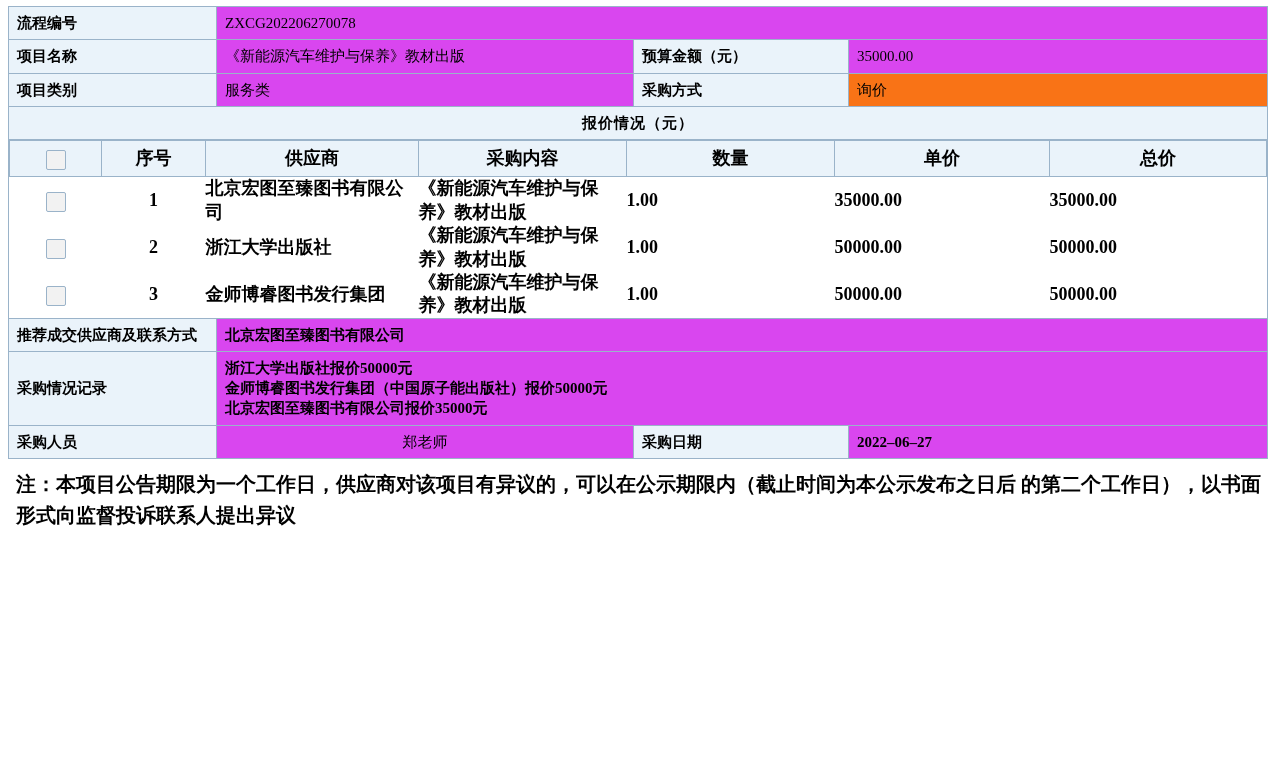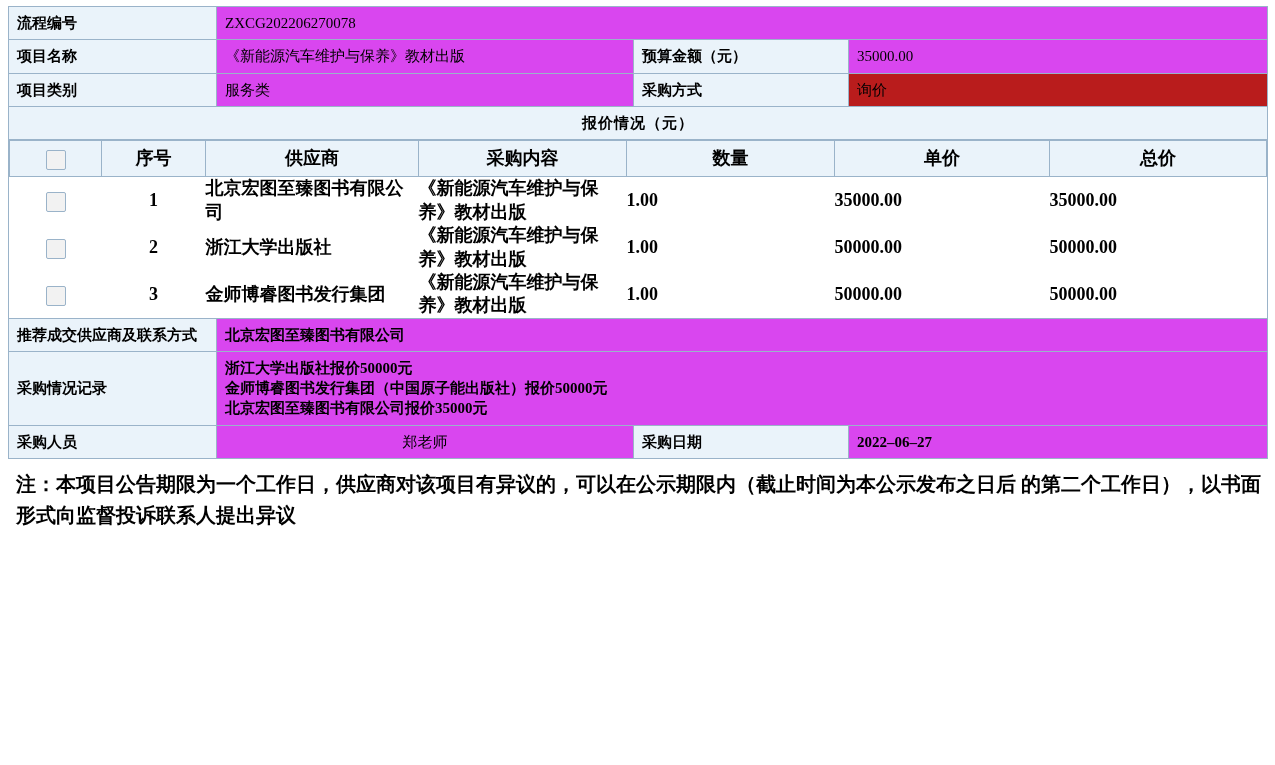--- a/index.html
+++ b/index.html
@@ -34,21 +34,21 @@
   }
   td.label {
     background: #eaf3fa;
     font-weight: bold;
     white-space: nowrap;
   }
   td.value {
     background: #d946ef;
   }
   td.value-grey {
-    background: #b91c1c;
+    background: #f97316;
   }
   .section-title {
     background: #eaf3fa;
     text-align: center;
     font-weight: bold;
     font-size: 16px;
     letter-spacing: 1px;
     padding: 9px 0;
     font-family: Liberation Serif, serif;
   }

